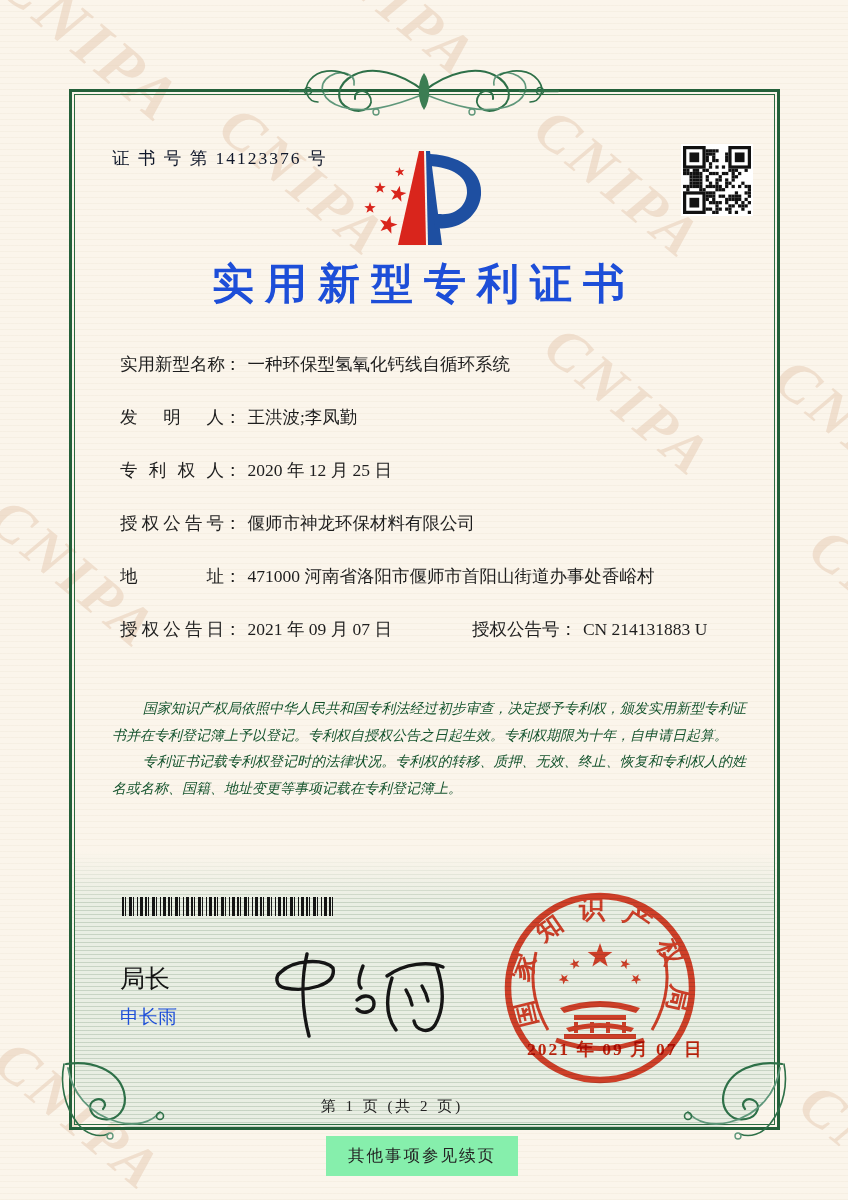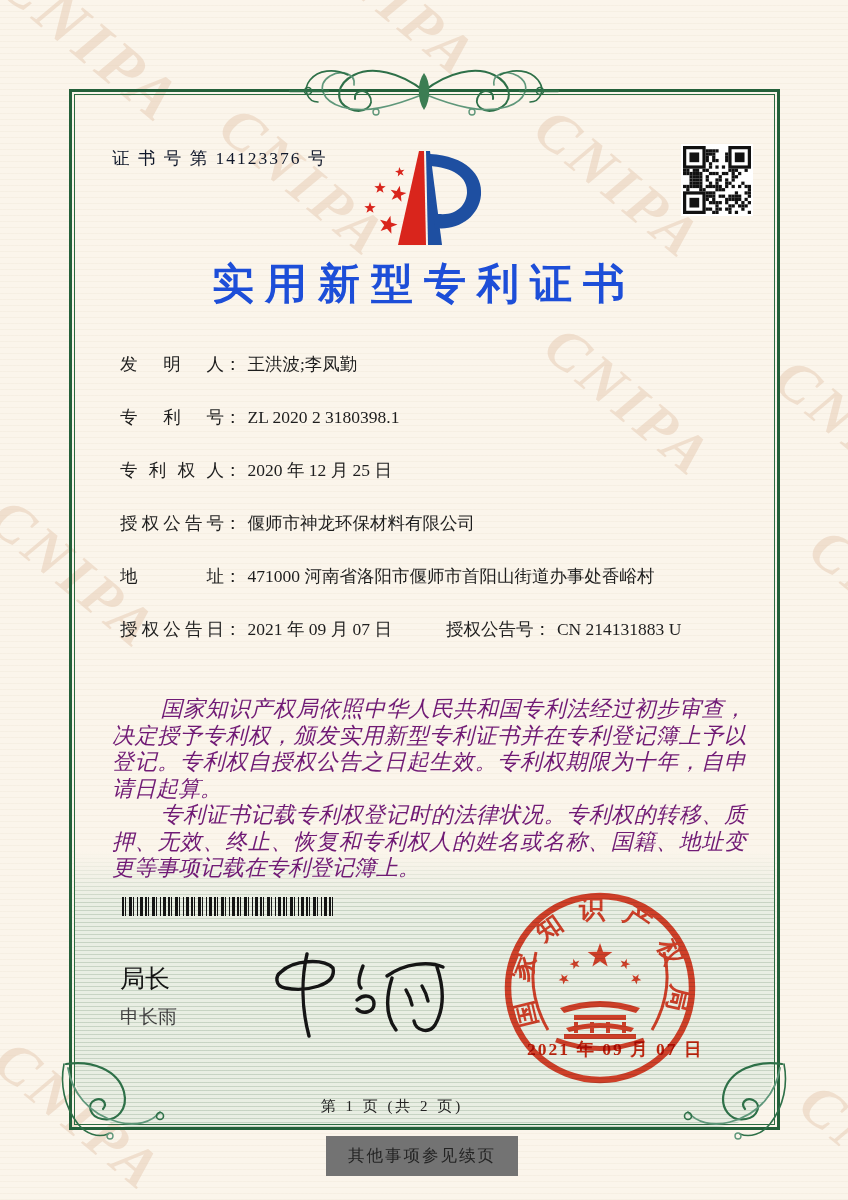--- a/index.html
+++ b/index.html
@@ -38,50 +38,50 @@
   .logo{position:absolute;left:360px;top:146px;width:132px;height:108px;}
   .qr-wrap{position:absolute;left:681px;top:144px;width:72px;height:72px;background:#fff;padding:2px;box-sizing:border-box;}
   .title{
     position:absolute;left:0;right:0;top:256px;text-align:center;
     font-size:42px;font-weight:bold;letter-spacing:11px;color:#1d4ed8;
   }
   .fields{position:absolute;left:120px;top:352px;width:580px;font-size:17.5px;color:#1e1e1e;}
   .frow{margin-bottom:28px;line-height:25px;white-space:nowrap;}
   .flabel{display:inline-block;width:104px;text-align:justify;text-align-last:justify;vertical-align:top;}
   .fcolon{display:inline-block;margin-right:6px;}
-  .fpair2{margin-left:54px;}
+  .fpair2{margin-left:80px;}
   .body-text{position:absolute;left:112px;top:696px;width:634px;}
   .body-text p{
-    margin:0;font-size:22px;line-height:26.5px;font-style:italic;
-    text-align:justify;text-indent:2.2em;color:#701a75;
+    margin:0;font-size:14px;line-height:26.5px;font-style:italic;
+    text-align:justify;text-indent:2.2em;color:#14532d;
   }
   .barcode{
     position:absolute;left:122px;top:897px;width:214px;height:19px;
     background:repeating-linear-gradient(90deg,
       #141414 0 2px,transparent 2px 3px,
       #141414 3px 4px,transparent 4px 7px,
       #141414 7px 10px,transparent 10px 11px,
       #1a1a1a 11px 12px,transparent 12px 15px,
       #141414 15px 16px,transparent 16px 18px,
       #141414 18px 21px,transparent 21px 23px);
   }
   .signer-title{position:absolute;left:120px;top:962px;font-family:"Liberation Sans","DejaVu Sans",sans-serif;font-size:25px;color:#141414;}
-  .signer-name{position:absolute;left:120px;top:1004px;font-family:"Liberation Sans","DejaVu Sans",sans-serif;font-size:19px;color:#404040;}
+  .signer-name{position:absolute;left:120px;top:1004px;font-family:"Liberation Sans","DejaVu Sans",sans-serif;font-size:19px;color:#1d4ed8;}
   .signature{position:absolute;left:245px;top:946px;}
   .seal{position:absolute;left:502px;top:890px;mix-blend-mode:multiply;opacity:.95;}
   .seal-date{
     position:absolute;left:527px;top:1037px;font-size:17.5px;font-weight:bold;
     letter-spacing:2px;color:#d42a12;mix-blend-mode:multiply;
   }
   .page-info{
     position:absolute;left:72px;width:640px;top:1097px;text-align:center;
     font-size:15px;letter-spacing:3px;color:#232323;
   }
   .footer-note{
-    position:absolute;left:326px;top:1136px;background:#737373;
+    position:absolute;left:326px;top:1136px;background:#86efac;
     padding:9px 22px;font-size:16.5px;letter-spacing:2px;color:#232323;
   }
 </style>
 </head>
 <body>
 
 <div class="page">
 
   <span class="wm" style="left:-18px;top:4px;font-size:64px;">CNIPA</span>
   <span class="wm" style="left:295px;top:-32px;">CNIPA</span>
@@ -297,24 +297,24 @@
         <rect x="0" y="42" width="21" height="21" fill="#111"></rect>
         <rect x="3" y="45" width="15" height="15" fill="#fff"></rect>
         <rect x="6" y="48" width="9" height="9" fill="#111"></rect>
       </svg>
   </div>
 
   <div class="title">实用新型专利证书</div>
 
   <div class="fields">
     <div class="frow">
+      <span class="flabel">实用新型名称</span><span class="fcolon">：</span><span>一种环保型氢氧化钙线自循环系统</span>
+    </div>
+    <div class="frow">
       <span class="flabel">发明人</span><span class="fcolon">：</span><span>王洪波;李凤勤</span>
-    </div>
-    <div class="frow">
-      <span class="flabel">专利号</span><span class="fcolon">：</span><span>ZL 2020 2 3180398.1</span>
     </div>
     <div class="frow">
       <span class="flabel">专利权人</span><span class="fcolon">：</span><span>2020 年 12 月 25 日</span>
     </div>
     <div class="frow">
       <span class="flabel">授权公告号</span><span class="fcolon">：</span><span>偃师市神龙环保材料有限公司</span>
     </div>
     <div class="frow">
       <span class="flabel">地址</span><span class="fcolon">：</span><span>471000  河南省洛阳市偃师市首阳山街道办事处香峪村</span>
     </div>

